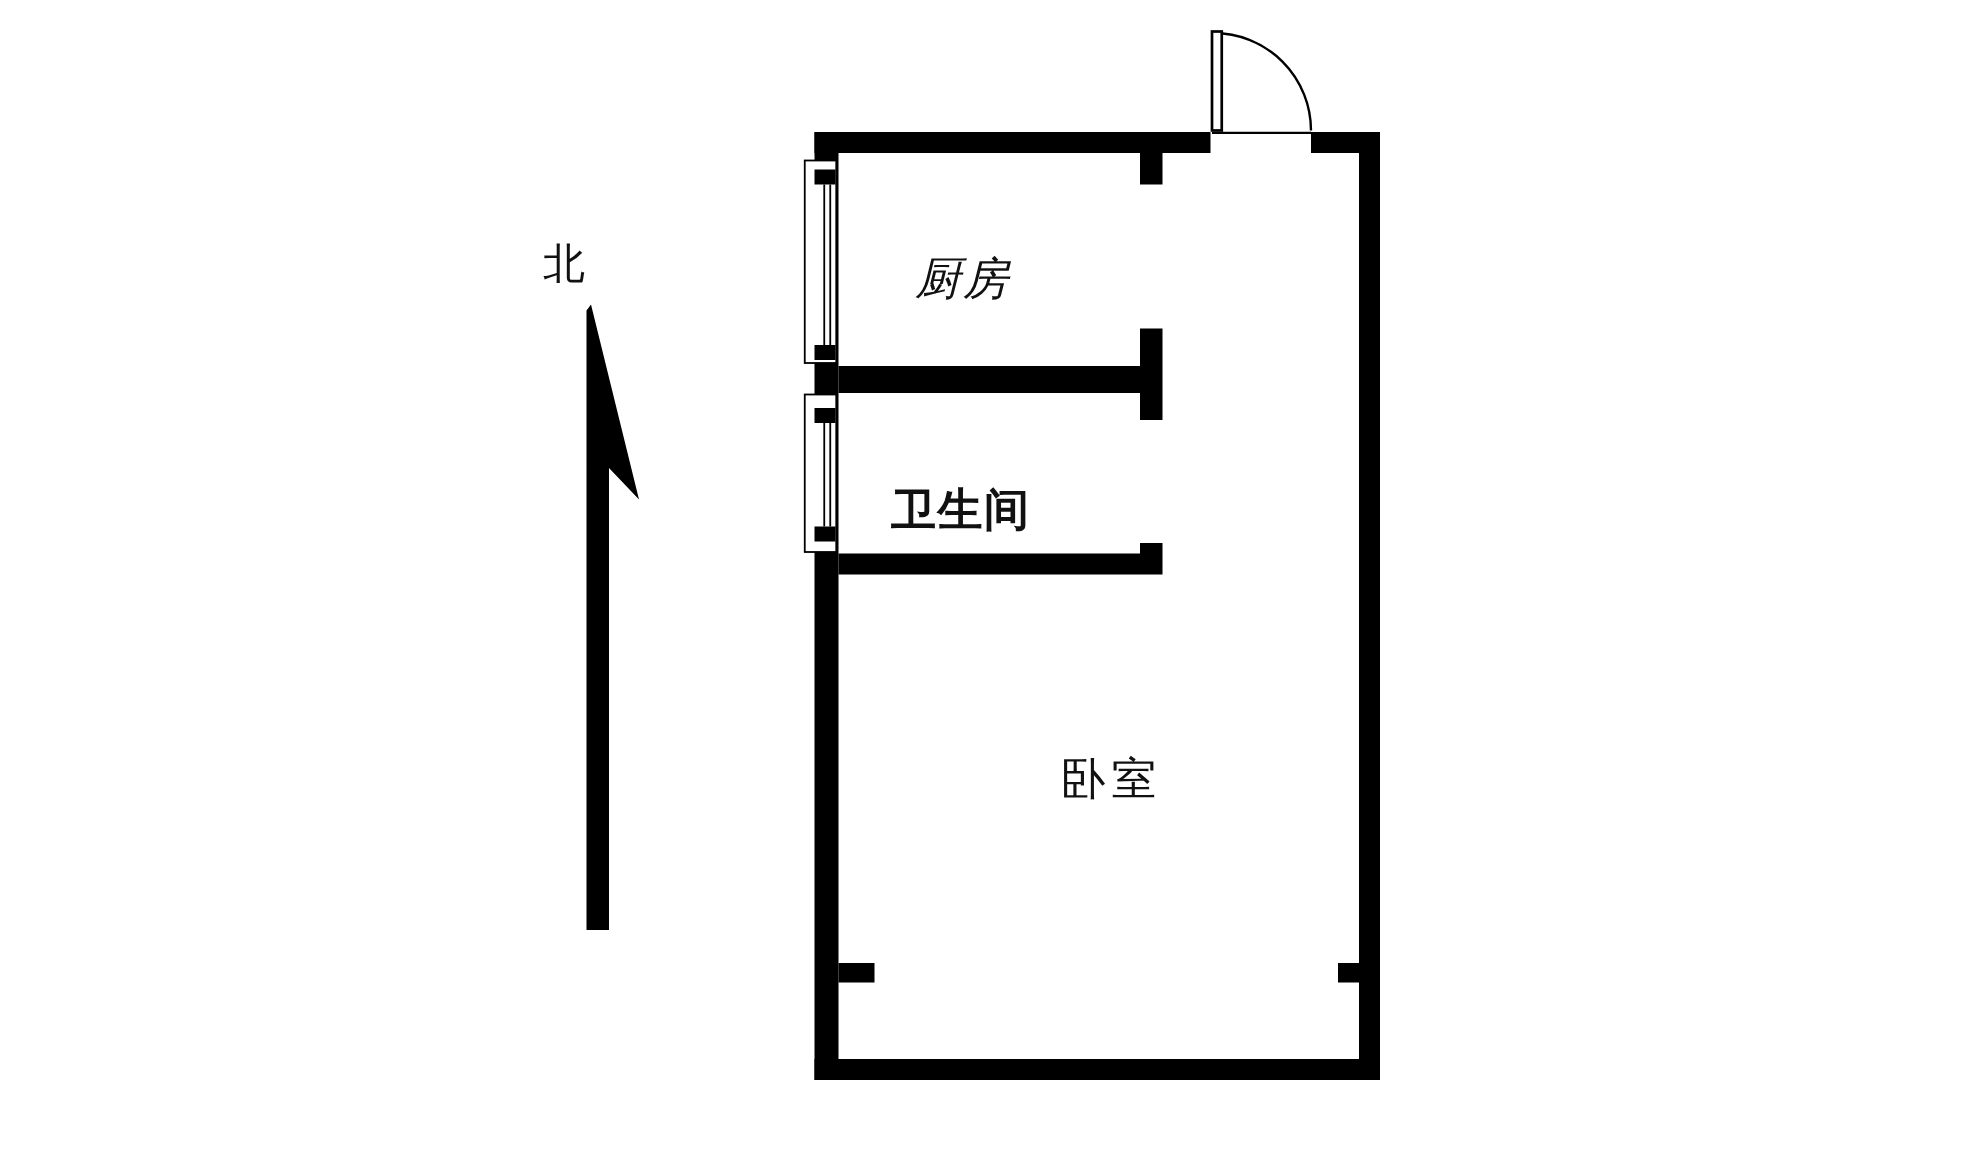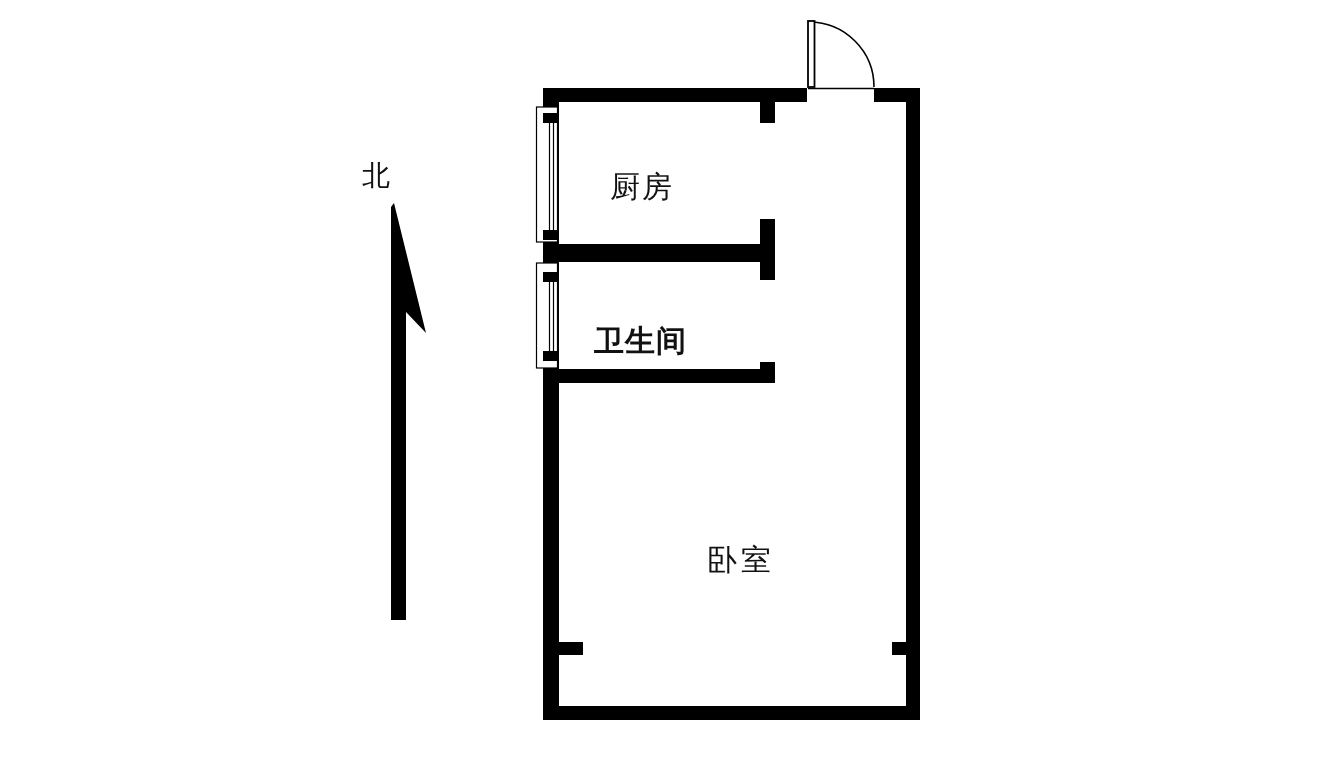--- a/index.html
+++ b/index.html
@@ -31,23 +31,23 @@
     user-select: none;
   }
   .north-label {
     position: absolute;
     color: #111111;
     font-size: 28px;
     line-height: 1.05;
     white-space: nowrap;
     user-select: none;
   }
-  #label-kitchen  { left: 610px; top: 171px; letter-spacing: 2px; }
+  #label-kitchen  { left: 610px; top: 171px; letter-spacing: 2px; font-style: italic; }
   #label-bathroom { left: 594px; top: 325px; letter-spacing: 1px; font-weight: bold; }
-  #label-bedroom  { left: 707px; top: 544px; letter-spacing: 4px; }
+  #label-bedroom  { left: 707px; top: 504px; letter-spacing: 4px; }
   #label-north    { left: 362px; top: 161px; }
 </style>
 </head>
 <body>
 
 <div class="canvas">
 
   <svg class="plan-svg" viewBox="0 0 1325 775" xmlns="http://www.w3.org/2000/svg">
 
     <polygon points="394,203 426,333 406,312 406,620 391,620 391,207" fill="#000000"></polygon>

